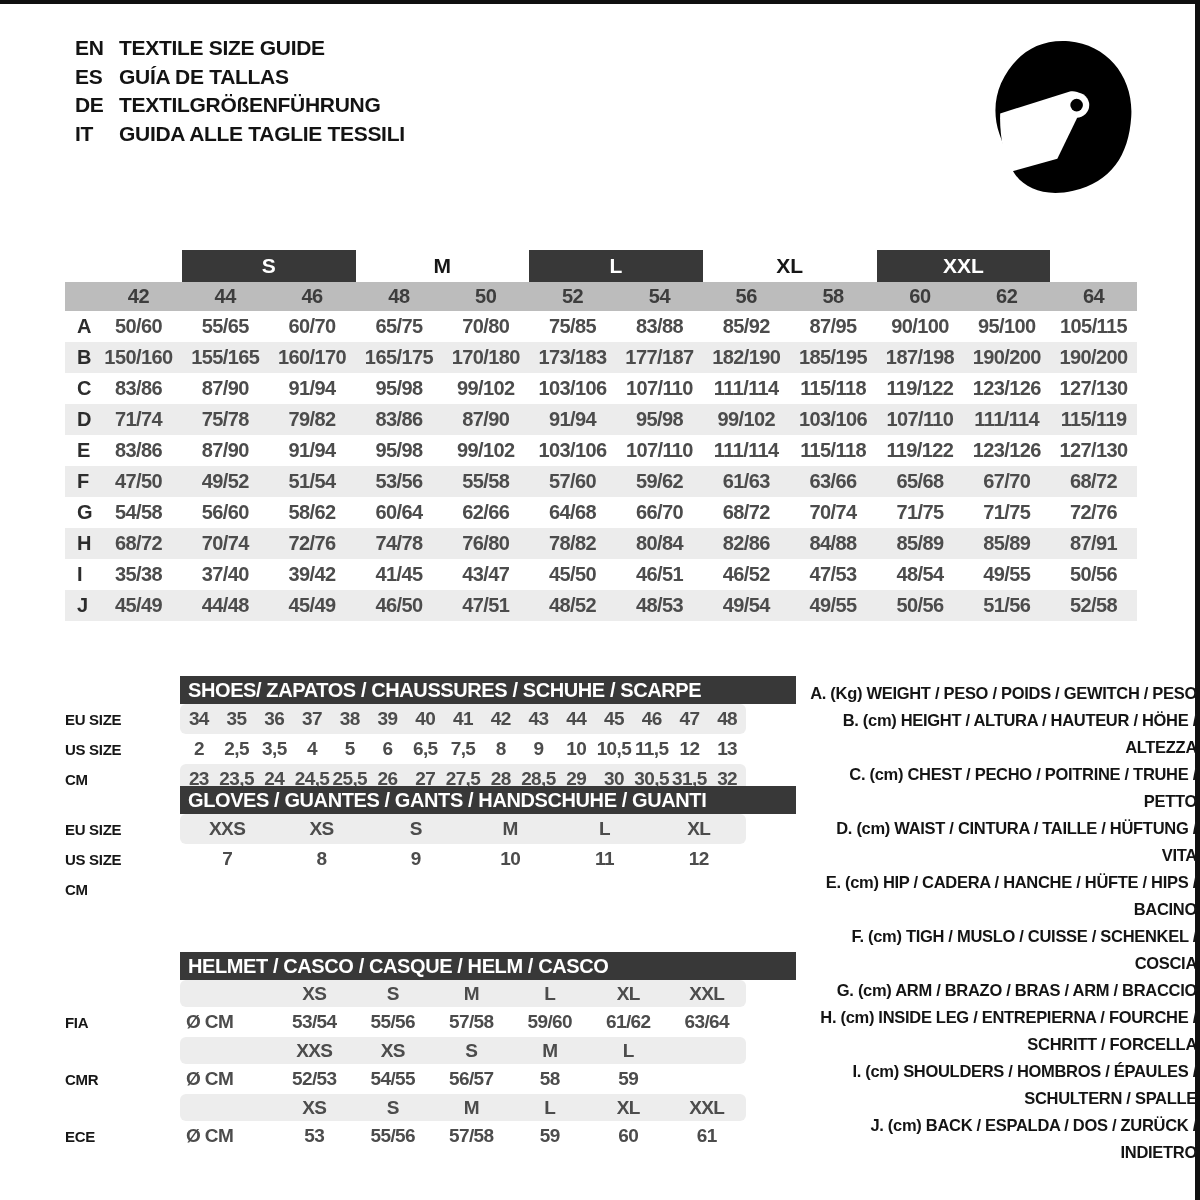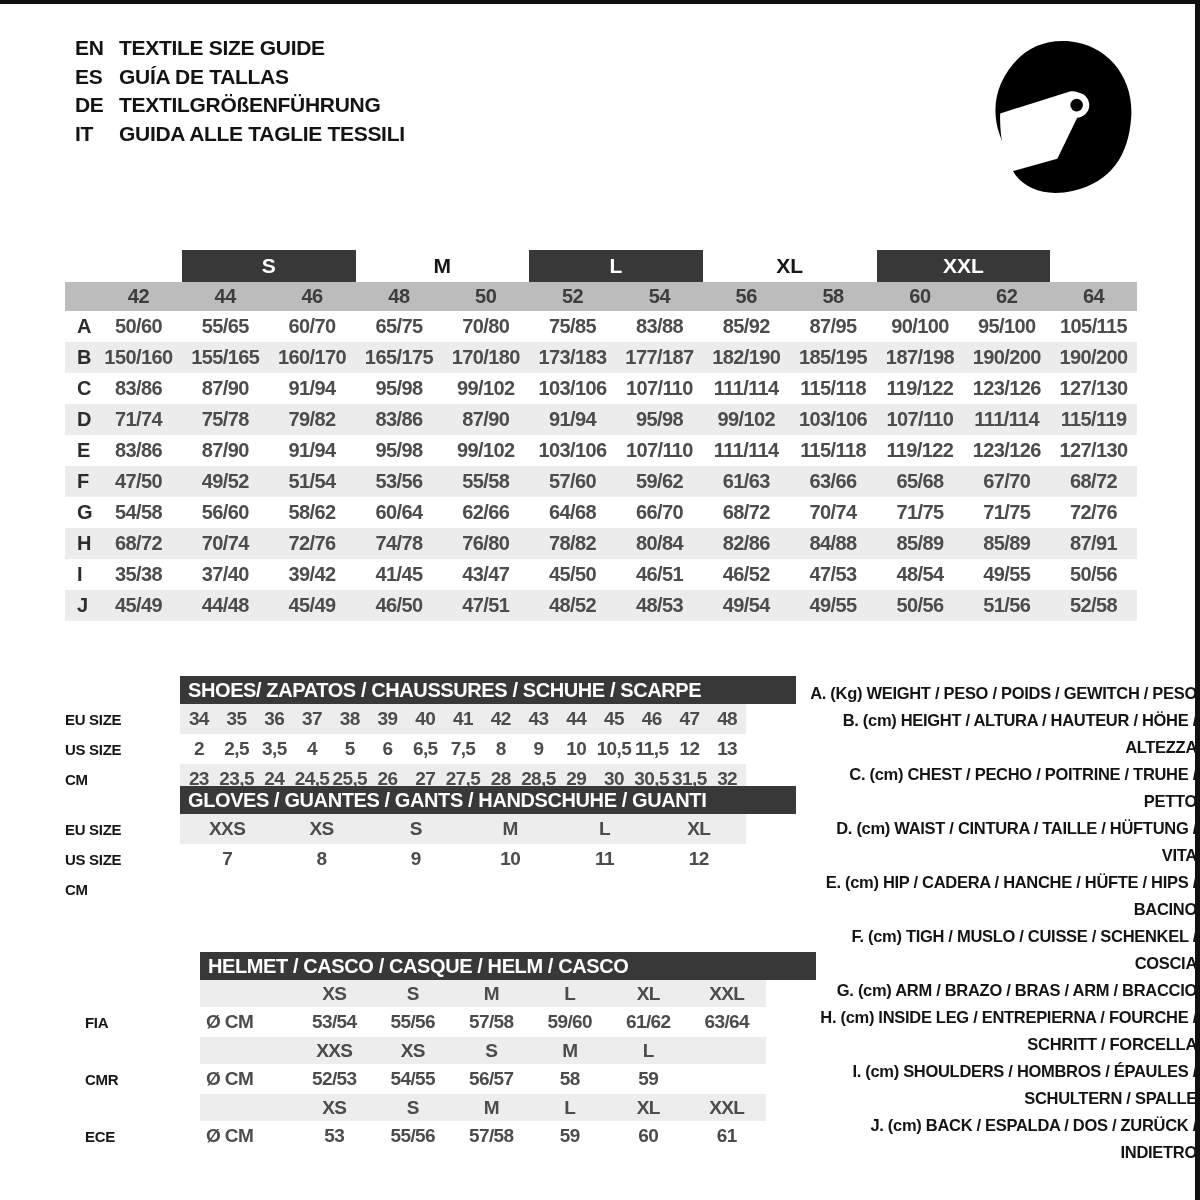--- a/index.html
+++ b/index.html
@@ -31,27 +31,27 @@
   .num-cell { display:flex; align-items:center; justify-content:center; font-weight:bold; font-size:20px; color:#3d3d3d; letter-spacing:-0.5px; }
   .data-row { height:31px; }
   .data-row.stripe { background:#ececec; }
   .letter-cell { display:flex; align-items:center; padding-left:12px; font-weight:bold; font-size:20px; color:#2c2c2c; }
   .val-cell { display:flex; align-items:center; justify-content:center; font-weight:bold; font-size:20px; color:#4c4c4c; letter-spacing:-0.6px; }
 
   
   .section  { position:absolute; left:65px; width:681px; }
   #shoes-section  { top:676px; }
   #gloves-section { top:786px; }
-  #helmet-section { top:952px;margin-left:20px; }
+  #helmet-section { top:952px; }
   .sec-bar  { margin-left:115px; width:616px; height:28px; box-sizing:border-box; background:#383838; color:#ffffff;
               font-weight:bold; font-size:20px; letter-spacing:-0.4px; display:flex; align-items:center; padding-left:8px; }
   .sec-row  { display:flex; height:30px; }
   .sec-row.short { height:27px; }
   .sec-label{ width:115px; display:flex; align-items:center; font-weight:bold; font-size:15px; color:#161616; letter-spacing:-0.3px; }
-  .sec-cells{ flex:1; display:grid; }
+  .sec-cells{ flex:1; display:grid;border-radius:6px; }
   .sec-cells.gray { background:#ededed; }
   .cols15   { grid-template-columns:repeat(15,1fr); }
   .cols6    { grid-template-columns:repeat(6,1fr); }
   .helmcols { grid-template-columns:95px repeat(6,1fr); }
   .cell     { display:flex; align-items:center; justify-content:center; font-weight:bold; font-size:19px; color:#4c4c4c; letter-spacing:-0.6px; }
   .cell.unit{ justify-content:flex-start; padding-left:6px; }
 
   
   #legend { position:absolute; left:797px; top:680px; width:400px; }
   .legend-item { font-weight:bold; font-size:16.5px; line-height:27px; color:#141414; letter-spacing:-0.3px;text-align:right; }

